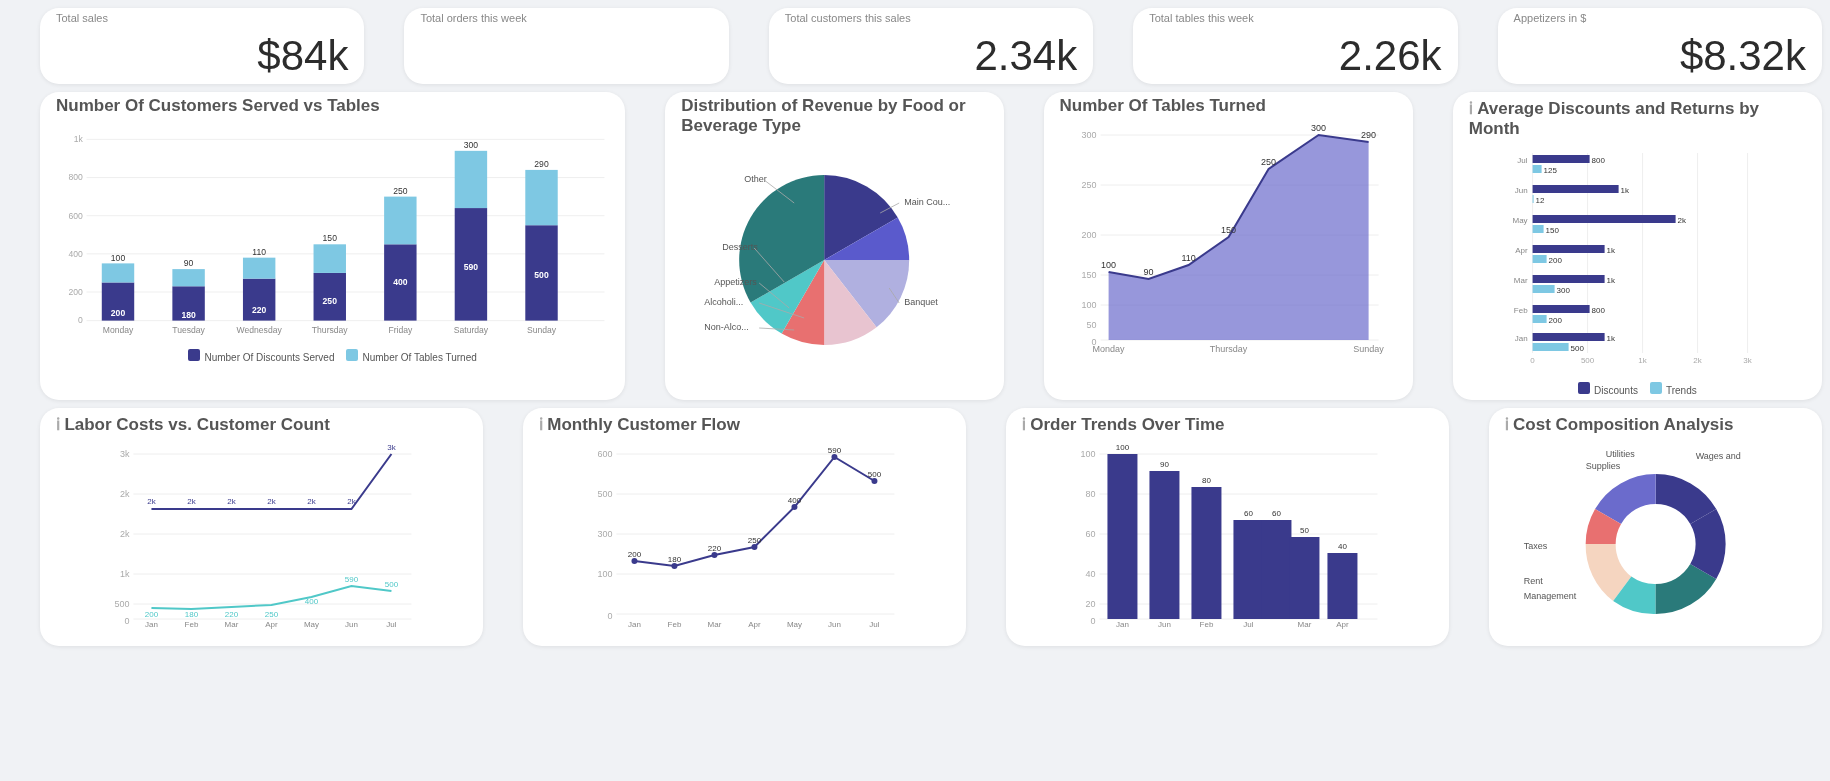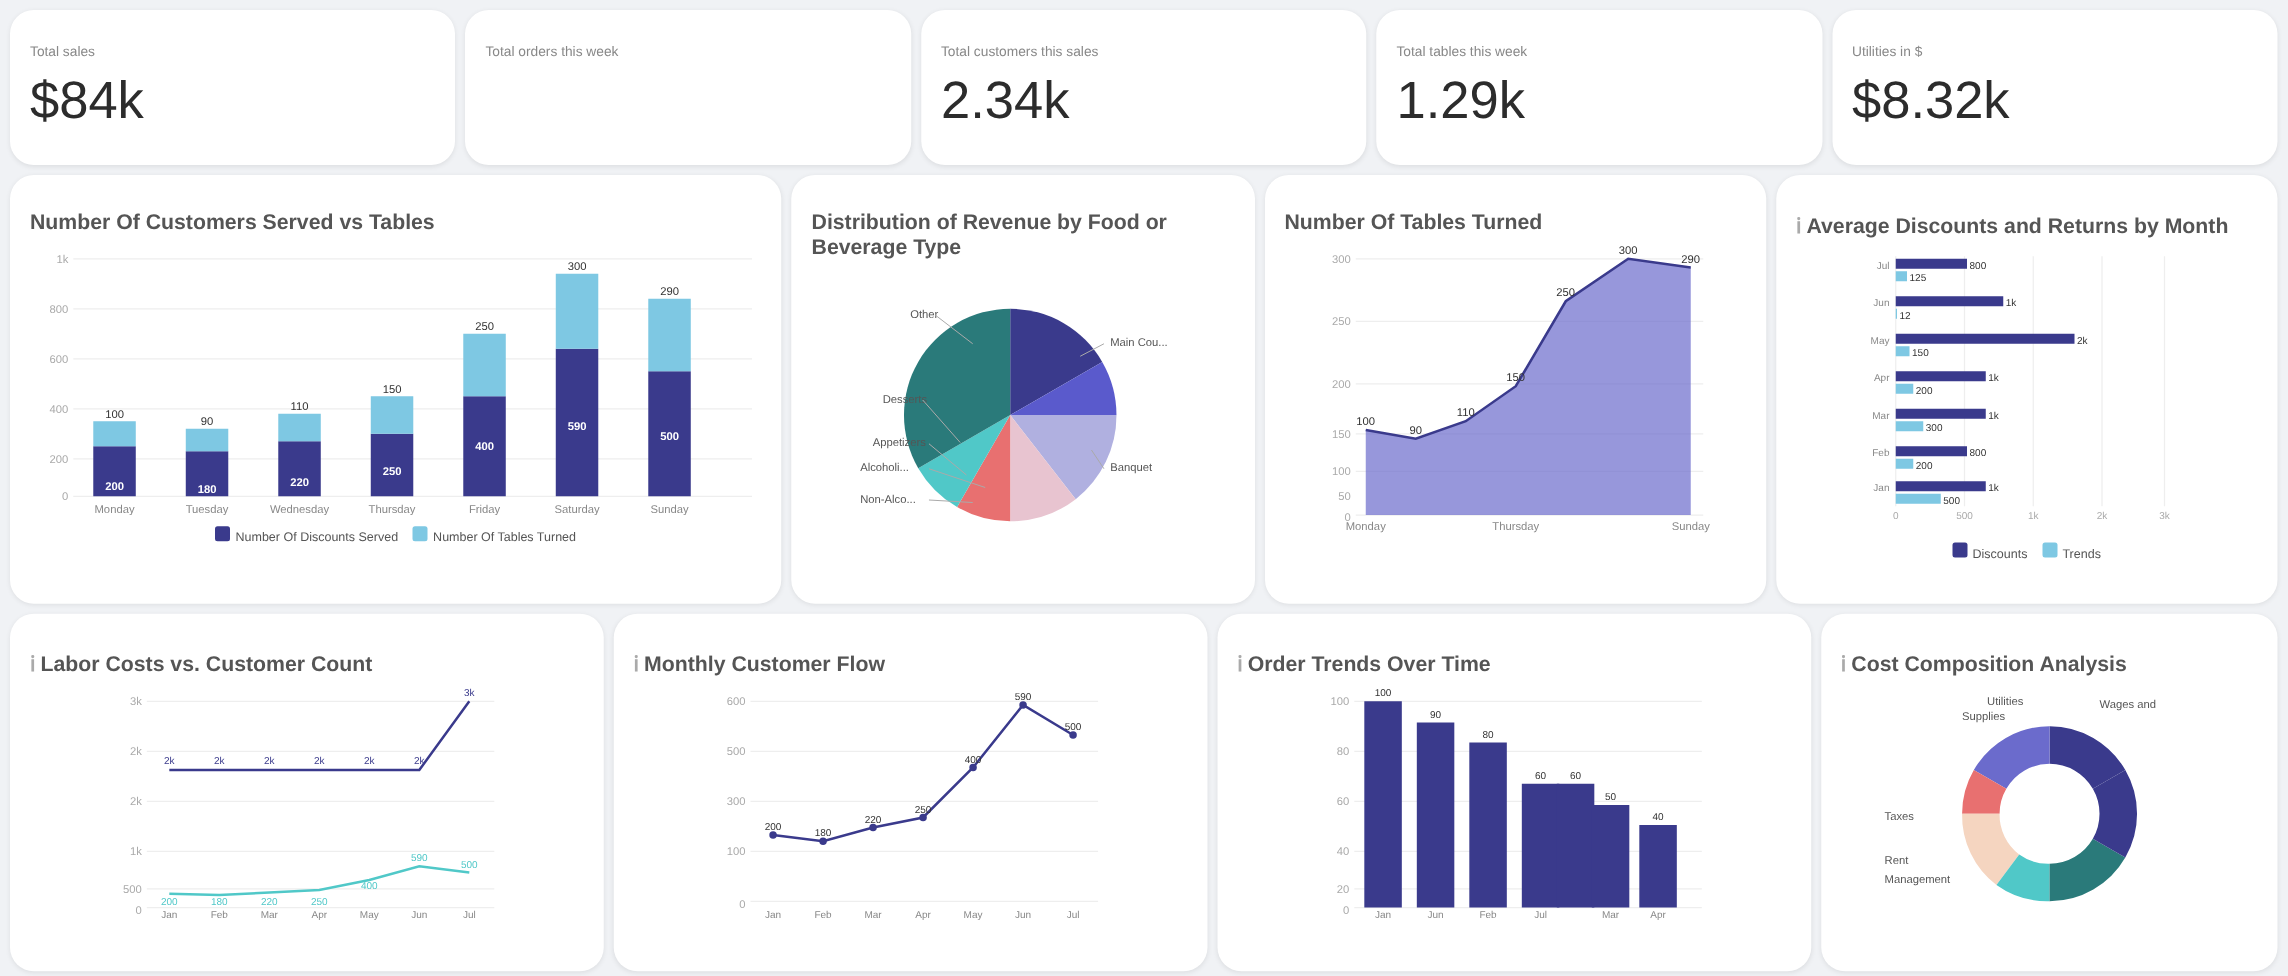--- a/index.html
+++ b/index.html
@@ -1,20 +1,20 @@
 <!DOCTYPE html>
 <html><head>
   <meta charset="utf-8">
   <style>
     * { box-sizing: border-box; margin: 0; padding: 0; }
     body { font-family: 'Segoe UI', Arial, sans-serif; background: #f0f2f5; color: #333; font-size: 12px; }
     .dashboard { display: grid; grid-template-columns: repeat(5, 1fr); gap: 8px; padding: 8px; }
-    .card { background: #fff; border-radius: 19px; padding: 28px 16px; box-shadow: 0 1px 4px rgba(0,0,0,0.08); }
+    .card { background: #fff; border-radius: 19px; padding: 4px 16px; box-shadow: 0 1px 4px rgba(0,0,0,0.08); margin-left: 32px; }
     .kpi-label { font-size: 11px; color: #888; margin-bottom: 8px; }
-    .kpi-value { font-size: 42px; font-weight: 300; color: #2c2c2c; }
+    .kpi-value { font-size: 42px; font-weight: 300; color: #2c2c2c; text-align: right; }
     .section-row { display: grid; gap: 8px; padding: 0 8px 8px 8px; }
     .section-row-1 { grid-template-columns: 2fr 1.2fr 1.3fr 1.3fr; }
     .section-row-2 { grid-template-columns: 1.3fr 1.3fr 1.3fr 1fr; }
     .chart-title { font-size: 17px; color: #555; margin-bottom: 4px; font-weight: 600; }
     .chart-title .info-icon { color: #aaa; margin-right: 4px; }
     svg text { font-family: 'Segoe UI', Arial, sans-serif; }
     .legend { display: flex; gap: 12px; justify-content: center; margin-top: 6px; font-size: 10px; color: #555; align-items: center; }
     .legend-dot { width: 12px; height: 12px; border-radius: 2px; display: inline-block; margin-right: 4px; }
   </style>
 </head>
@@ -27,24 +27,24 @@
   </div>
   <div class="card">
     <div class="kpi-label">Total orders this week</div>
   </div>
   <div class="card">
     <div class="kpi-label">Total customers this sales</div>
     <div class="kpi-value">2.34k</div>
   </div>
   <div class="card">
     <div class="kpi-label">Total tables this week</div>
-    <div class="kpi-value">1.29k</div>
-  </div>
-  <div class="card">
-    <div class="kpi-label">Utilities in $</div>
+    <div class="kpi-value">2.26k</div>
+  </div>
+  <div class="card">
+    <div class="kpi-label">Appetizers in $</div>
     <div class="kpi-value">$8.32k</div>
   </div>
 </div>
 
 <div class="section-row section-row-1">
 
   <div class="card">
     <div class="chart-title">Number Of Customers Served vs Tables</div>
     <svg width="100%" height="220" viewBox="0 0 580 220">
 

